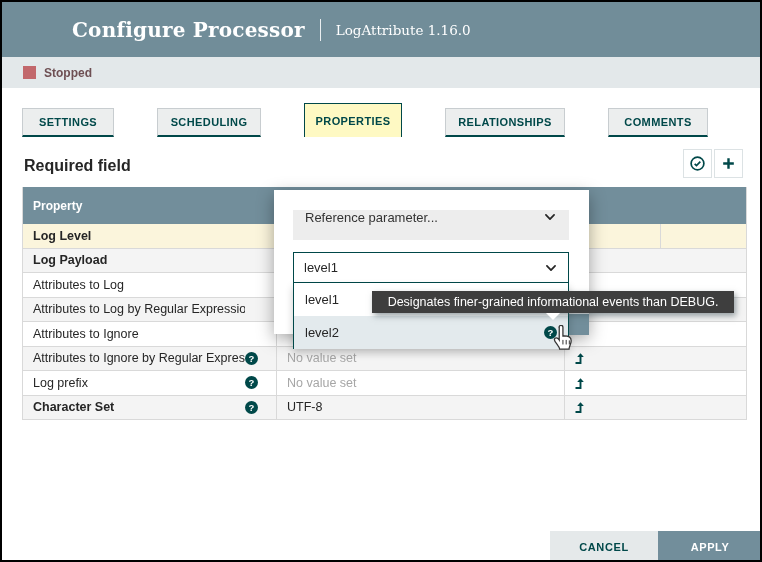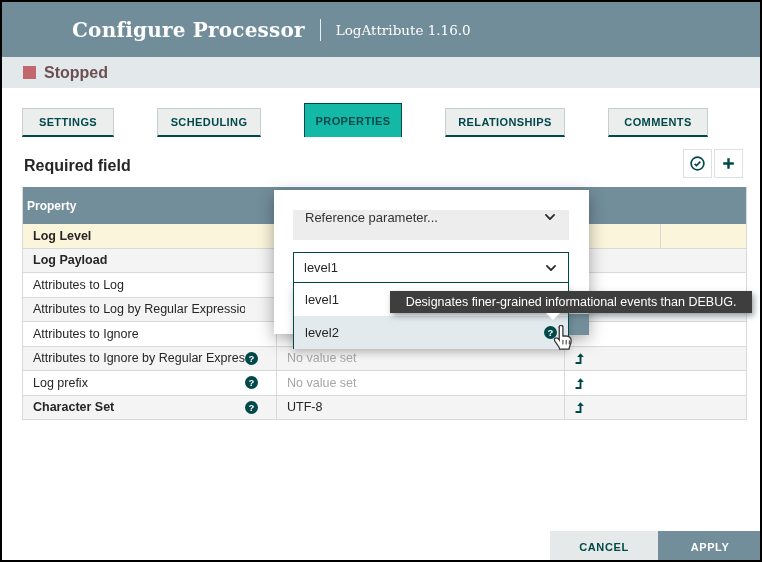--- a/index.html
+++ b/index.html
@@ -18,43 +18,43 @@
     font-family:"DejaVu Serif", serif; font-weight:bold; font-size:20px; color:#fff; letter-spacing:.2px;margin-left:32px;
   }
   .header .divider { width:1px; height:22px; background:rgba(255,255,255,.85); margin:0 15px; }
   .header .subtitle { font-family:"DejaVu Serif", serif; font-size:13.5px; color:#fff; }
   
   .statusbar {
     position:absolute; top:55px; left:0; right:0; height:31px;
     background:#e3e8ea; display:flex; align-items:center; padding-left:21px;
   }
   .status-square { width:13px; height:13px; background:#c2686c; margin-right:8px; }
-  .status-label { font-size:16px; font-weight:bold; color:#6e4f53; }
+  .status-label { font-size:12px; font-weight:bold; color:#6e4f53; }
   
   .tabs { position:absolute; top:101px; left:20px; height:34px; display:flex; align-items:flex-end;gap:41px; }
   .tab {
     display:flex; align-items:center; justify-content:center;
     height:29px; margin-right:2px; background:#eceeee;
     border:1px solid #c8cdd0; border-bottom:2px solid #004849;
     font-size:11px; font-weight:bold; color:#004849; letter-spacing:.4px; cursor:default;
   }
-  .tab.active { height:34px; background:#14b8a6; border:1px solid #004849; border-bottom:none; }
+  .tab.active { height:34px; background:#fef9c3; border:1px solid #004849; border-bottom:none; }
   .tab.w1{width:92px}.tab.w2{width:104px}.tab.w3{width:98px}.tab.w4{width:120px}.tab.w5{width:100px}
   
   .required-label { position:absolute; top:155px; left:22px; font-size:16px; font-weight:bold; color:#262626; }
   .icon-btn {
     position:absolute; top:147px; width:29px; height:29px; background:#fff;
     border:1px solid #dce2e4; display:flex; align-items:center; justify-content:center;
   }
   .icon-btn.check { left:681px; } .icon-btn.plus { left:712px; }
   
   .ptable { position:absolute; top:185px; left:20px; width:725px; border-right:1px solid #d9d9d9; border-left:1px solid #d9d9d9; }
   .thead {
     height:37px; background:#728e9b; color:#fff; font-size:12px; font-weight:bold;
-    display:flex; align-items:center; padding-left:4px;
+    display:flex; align-items:center; padding-left:10px;
   }
   .prow {
     height:24.5px; display:flex; align-items:center; background:#fff;
     border-bottom:1px solid #d9d9d9; font-size:12.5px;
   }
   .prow.alt { background:#f4f4f4; }
   .prow.selected { background:#fbf5dc;gap:32px; }
   .prow .pname { flex:0 0 222px; padding-left:10px; white-space:nowrap; overflow:hidden; }
   .prow.req .pname { font-weight:bold; }
   .prow .helpslot { flex:0 0 31px; display:flex; align-items:center; }
@@ -86,21 +86,21 @@
   .chev { margin-left:auto; display:flex; }
   .options {
     position:absolute; left:291px; top:281px; width:276px; height:66px; background:#fff;
     border:1px solid #004849; border-top:none; z-index:7; box-shadow:0 4px 8px rgba(0,0,0,.2);
   }
   .option { height:33px; display:flex; align-items:center; padding:0 11px; font-size:13px; }
   .option.hover { background:#e3eaed; }
   .option .qicon { margin-left:auto; }
   
   .tooltip {
-    position:absolute; left:388px; top:289px; width:362px; height:22px; background:#3e3e3e;
+    position:absolute; left:370px; top:289px; width:362px; height:22px; background:#3e3e3e;
     color:#fff; font-size:12.5px; display:flex; align-items:center; justify-content:center;
     white-space:nowrap; z-index:9; box-shadow:2px 3px 6px rgba(70,85,92,.55);
   }
   .tooltip-arrow {
     position:absolute; left:544px; top:311px; width:0; height:0; z-index:9;
     border-left:7px solid transparent; border-right:7px solid transparent; border-top:7px solid #fff;
   }
   .cursor-hand { position:absolute; left:549px; top:323px; z-index:10; }
   
   .btn {

